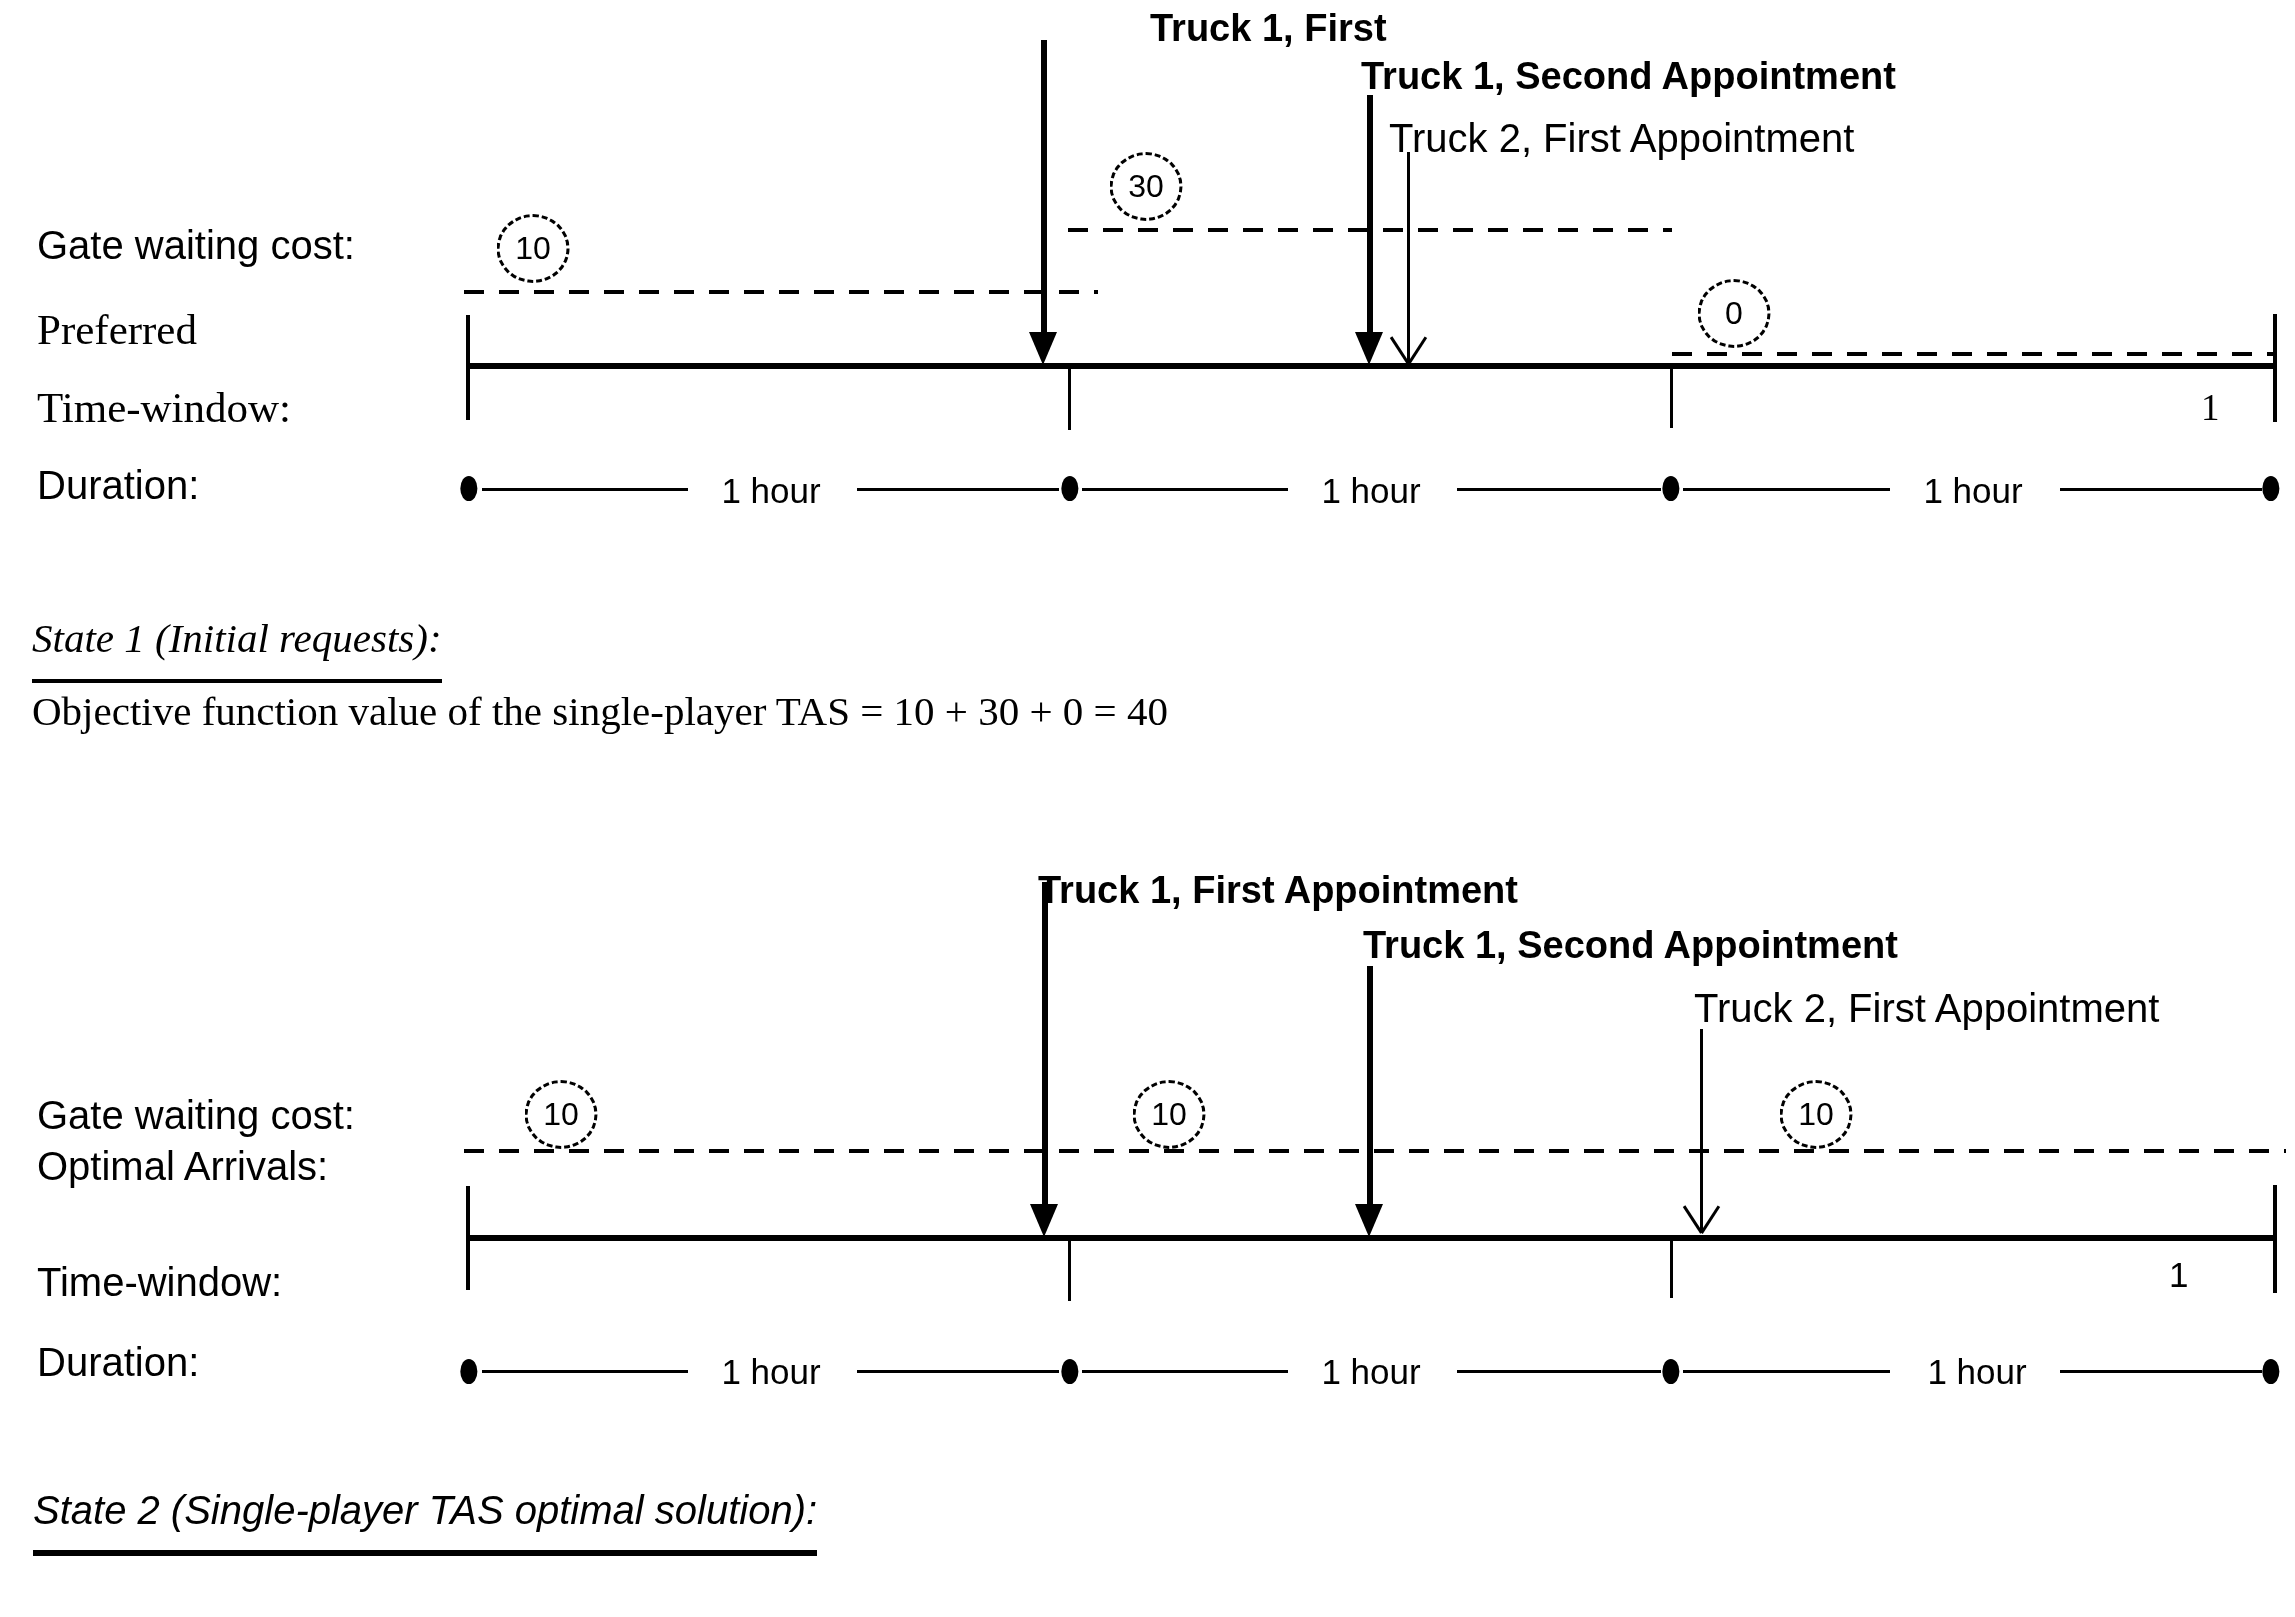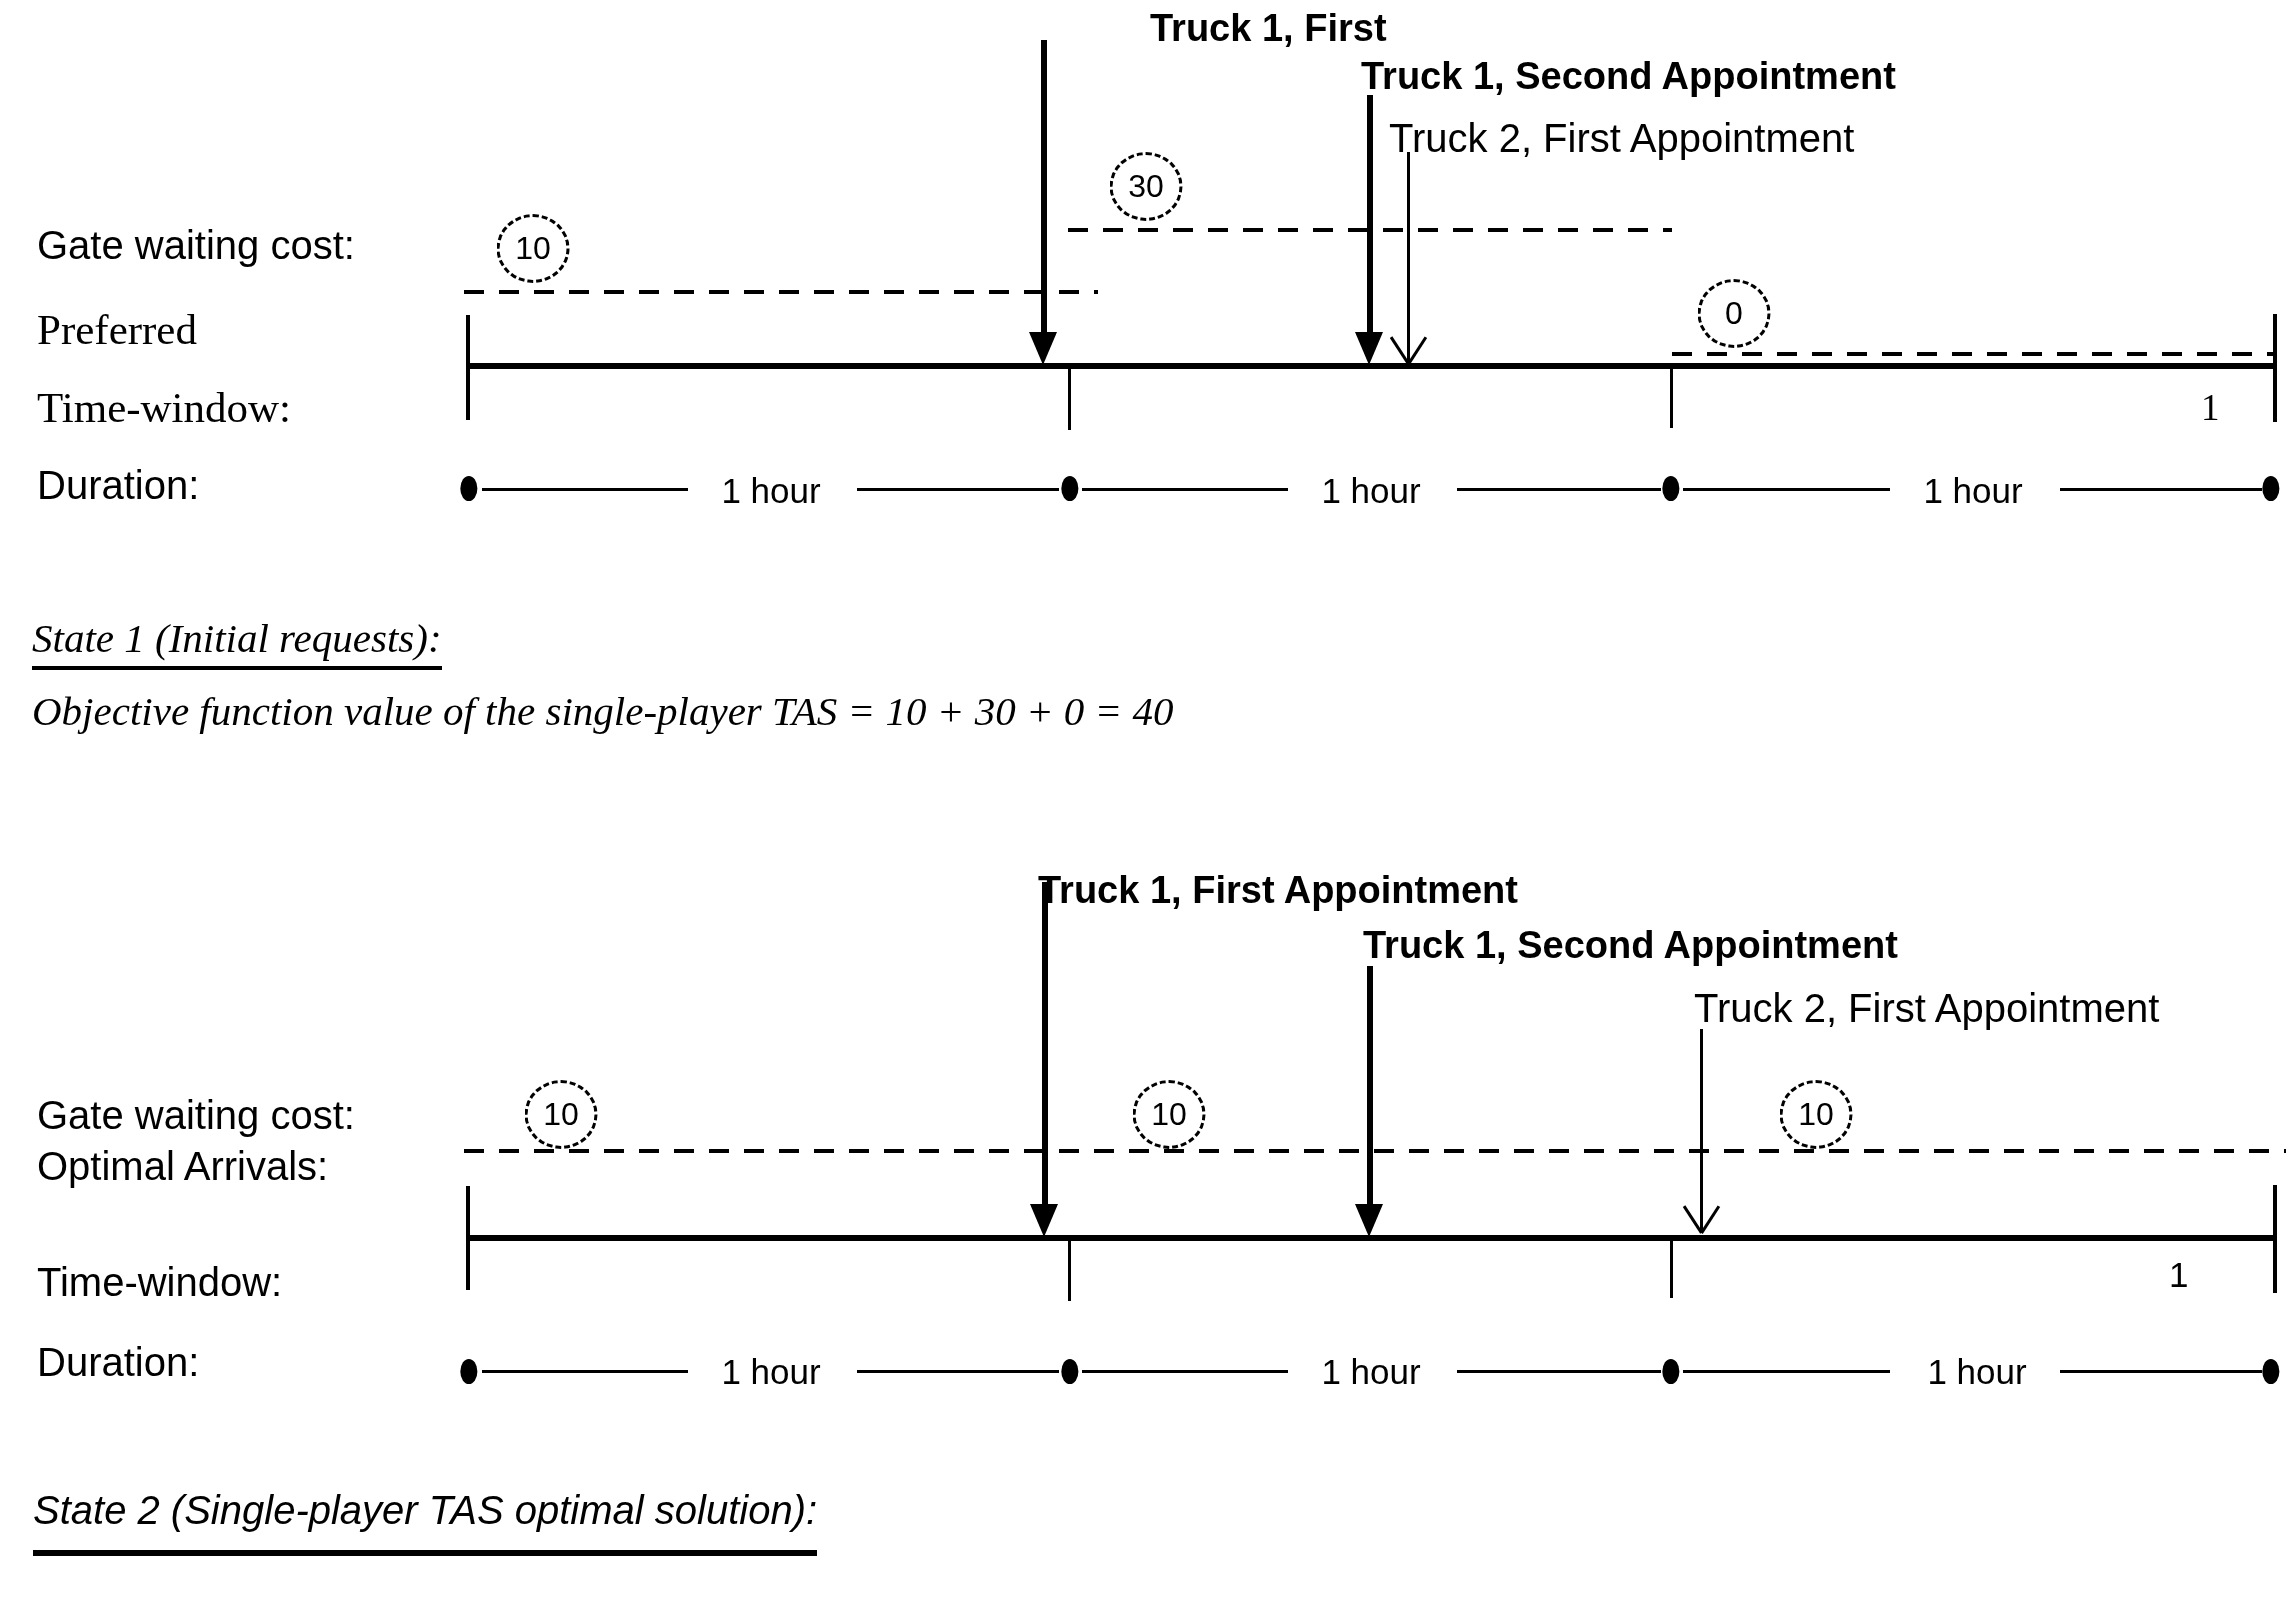--- a/index.html
+++ b/index.html
@@ -21,24 +21,24 @@
   .arrow-head{width:0;height:0;border-left:14.7px solid transparent;border-right:14.7px solid transparent;border-top:33px solid #000;}
   .varm{width:2.7px;background:#000;transform-origin:50% 100%;}
   .cost-circle{width:73px;height:69px;border:3.3px dashed #000;border-radius:50%;
                display:flex;align-items:center;justify-content:center;font-size:32px;
                transform:translateX(-50%);box-sizing:border-box;}
   .dot{width:17.3px;height:25px;border-radius:50%;background:#000;transform:translateX(-50%);}
   .hourline{height:2.7px;background:#000;}
   .hour-txt{font-size:35px;transform:translateX(-50%);white-space:nowrap;text-align:right;}
   .one-lbl{font-size:37px;}
   .state-title{font-style:italic;display:inline-block;white-space:nowrap;}
-  .state-obj{font-style:italic;white-space:nowrap;}
+  .state-obj{white-space:nowrap;}
   .st1{font-size:41px;}
   .st2{font-size:40px;}
-  .u1{border-bottom:4.7px solid #000;padding-bottom:4px;}
+  .u1{border-bottom:4.7px solid #000;padding-bottom:17px;}
   .u2{border-bottom:6px solid #000;padding-bottom:17px;}
 </style>
 </head>
 <body>
 
 <div id="fig">
 
   <div>
 
     <div class="abs sans bold truck-lbl nowrap" style="left:1150px;top:8px;">Truck 1, First</div>

